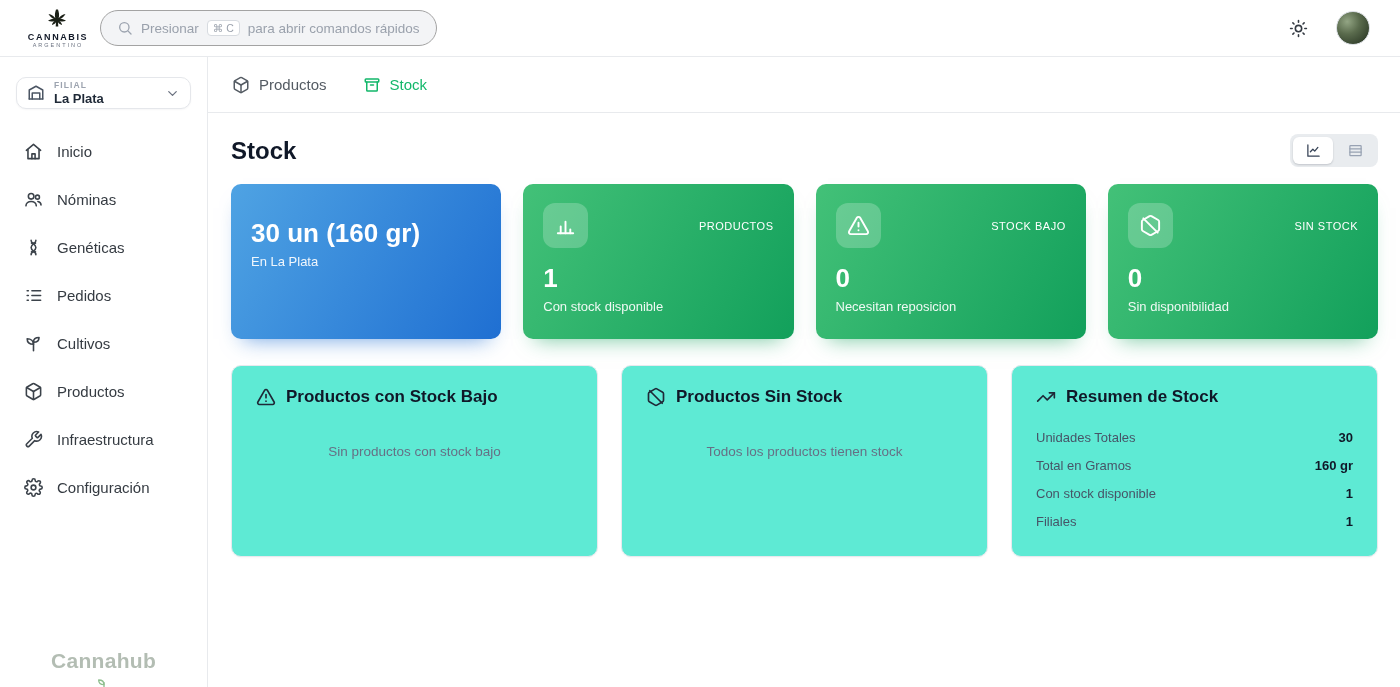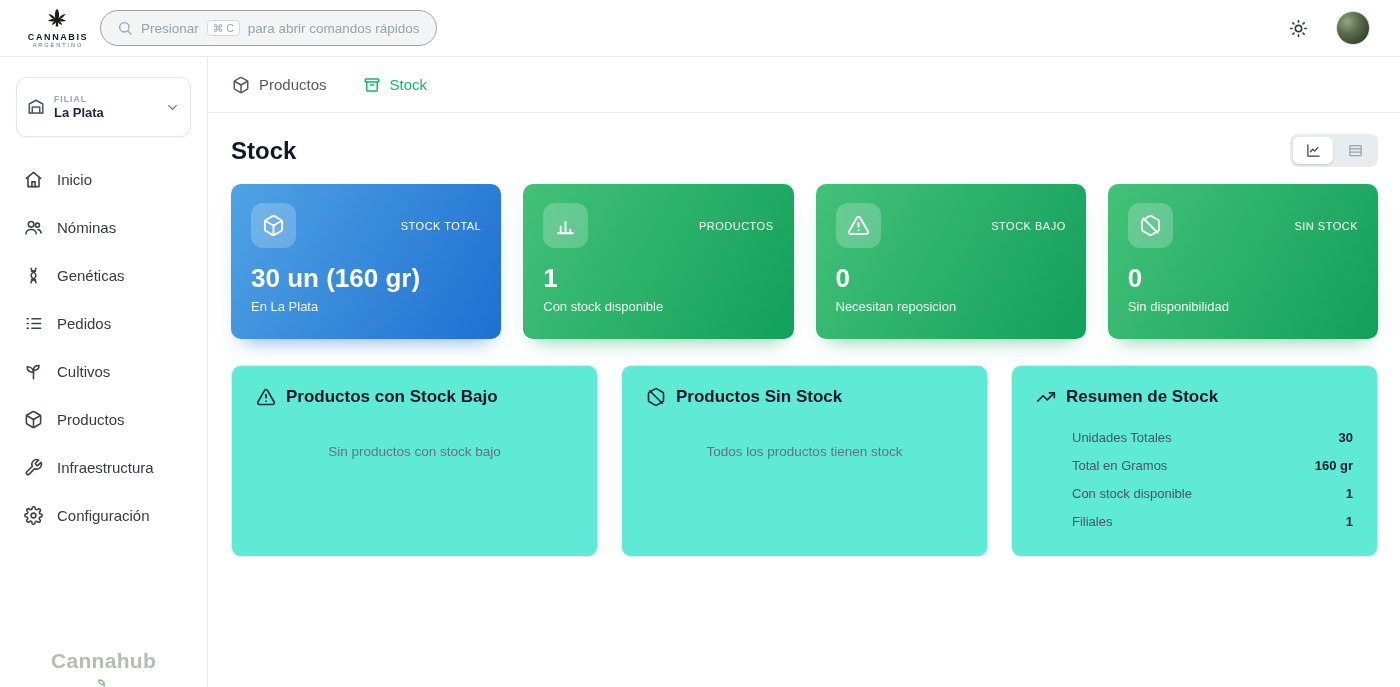--- a/index.html
+++ b/index.html
@@ -39,21 +39,21 @@
 
   
   .app { display:flex; height:630px; }
 
   
   .sidebar {
     width:208px; border-right:1px solid #e8eaed; padding:20px 16px 0 16px;
     display:flex; flex-direction:column; position:relative; overflow:hidden; background:#fff;
   }
   .filial-card {
-    border:1px solid #e5e7eb; border-radius:10px; padding:16px 10px;
+    border:1px solid #e5e7eb; border-radius:10px; padding:2px 10px;
     display:flex; align-items:center; gap:9px; cursor:pointer;
     box-shadow:0 1px 2px rgba(16,24,40,.04); background:#fff;
   }
   .filial-card .ficon { color:#4b5563; }
   .filial-label { font-size:8.5px; letter-spacing:1.1px; color:#9ca3af; font-weight:600; }
   .filial-value { font-size:13px; font-weight:600; color:#1f2937; margin-top:1px; }
   .filial-card .chev { margin-left:auto; color:#6b7280; }
   .nav { margin-top:18px; display:flex; flex-direction:column; }
   .nav-item {
     height:48px; display:flex; align-items:center; gap:14px; padding:0 8px;
@@ -112,21 +112,21 @@
   .panels { margin-top:26px; display:grid; grid-template-columns:repeat(3,1fr); gap:23px; }
   .panel {
     border:1px solid #e7e9ee; border-radius:10px; background:#5eead4; min-height:192px;
     padding:21px 24px; box-shadow:0 1px 2px rgba(16,24,40,.03);
   }
   .panel-head { display:flex; align-items:center; gap:10px; }
   .panel-head .picon { color:#1f2937; }
   .panel-title { font-size:17px; font-weight:700; color:#101828; }
   .empty-msg { margin-top:37px; text-align:center; font-size:13.5px; color:#667085; }
   .summary-rows { margin-top:16px; }
-  .srow { display:flex; justify-content:space-between; align-items:center; padding:6.5px 0;margin-left:36px; }
+  .srow { display:flex; justify-content:space-between; align-items:center; padding:6.5px 0; }
   .srow-label { font-size:13px; color:#475467; }
   .srow-value { font-size:13px; font-weight:700; color:#101828; }
 </style>
 </head>
 <body>
 
 <header class="topbar">
   <div class="logo">
     <span class="leaf">
       <svg width="24" height="24" viewBox="0 0 24 24" fill="currentColor">
@@ -309,30 +309,20 @@
             <svg width="15" height="15" viewBox="0 0 24 24" fill="none" stroke="currentColor" stroke-width="2" stroke-linecap="round" stroke-linejoin="round">
                 <rect x="3" y="4" width="18" height="16" rx="1"></rect>
                 <path d="M3 9.3h18M3 14.6h18"></path>
               </svg>
           </button>
         </div>
       </div>
 
       <div class="stats">
         <div class="stat-card blue">
-          <div class="stat-top">
-            <div class="stat-chip">
-              <svg width="23" height="23" viewBox="0 0 24 24" fill="none" stroke="#fff" stroke-width="2" stroke-linecap="round" stroke-linejoin="round">
-                  <path d="M21 8a2 2 0 0 0-1-1.73l-7-4a2 2 0 0 0-2 0l-7 4A2 2 0 0 0 3 8v8a2 2 0 0 0 1 1.73l7 4a2 2 0 0 0 2 0l7-4A2 2 0 0 0 21 16Z"></path>
-                  <path d="m3.3 7 8.7 5 8.7-5"></path>
-                  <path d="M12 22V12"></path>
-                </svg>
-            </div>
-            <div class="stat-label">STOCK TOTAL</div>
-          </div>
           <div class="stat-value">30 un (160 gr)</div>
           <div class="stat-sub">En La Plata</div>
         </div>
 
         <div class="stat-card green">
           <div class="stat-top">
             <div class="stat-chip">
               <svg width="23" height="23" viewBox="0 0 24 24" fill="none" stroke="#fff" stroke-width="2" stroke-linecap="round" stroke-linejoin="round">
                   <path d="M4 20h16"></path>
                   <path d="M7 20v-7M12 20V8M17 20v-4"></path>

